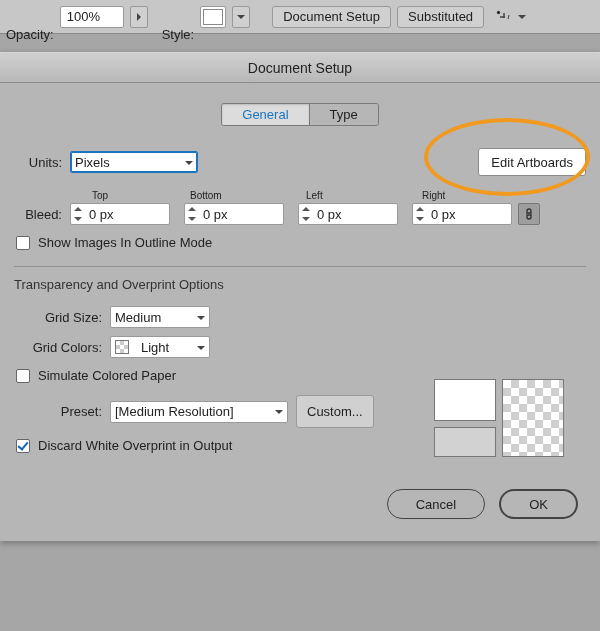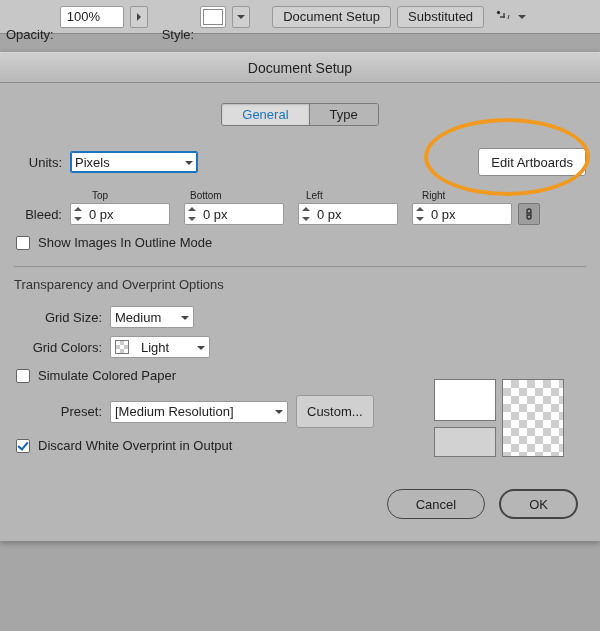--- a/index.html
+++ b/index.html
@@ -190,21 +190,21 @@
     <div class="checkrow">
       <span class="cbox"></span>
       <span>Show Images In Outline Mode</span>
     </div>
 
     <div class="sep"></div>
     <div class="sectitle">Transparency and Overprint Options</div>
 
     <div class="gridrow">
       <span class="gridlabel">Grid Size:</span>
-      <span class="select" style="width:84px">
+      <span class="select" style="width:100px">
         <span>Medium</span>
         <span class="caret"></span>
       </span>
     </div>
     <div class="gridrow">
       <span class="gridlabel">Grid Colors:</span>
       <span class="select" style="width:100px">
         <span class="miniswatch"></span>
         <span>Light</span>
         <span class="caret"></span>

